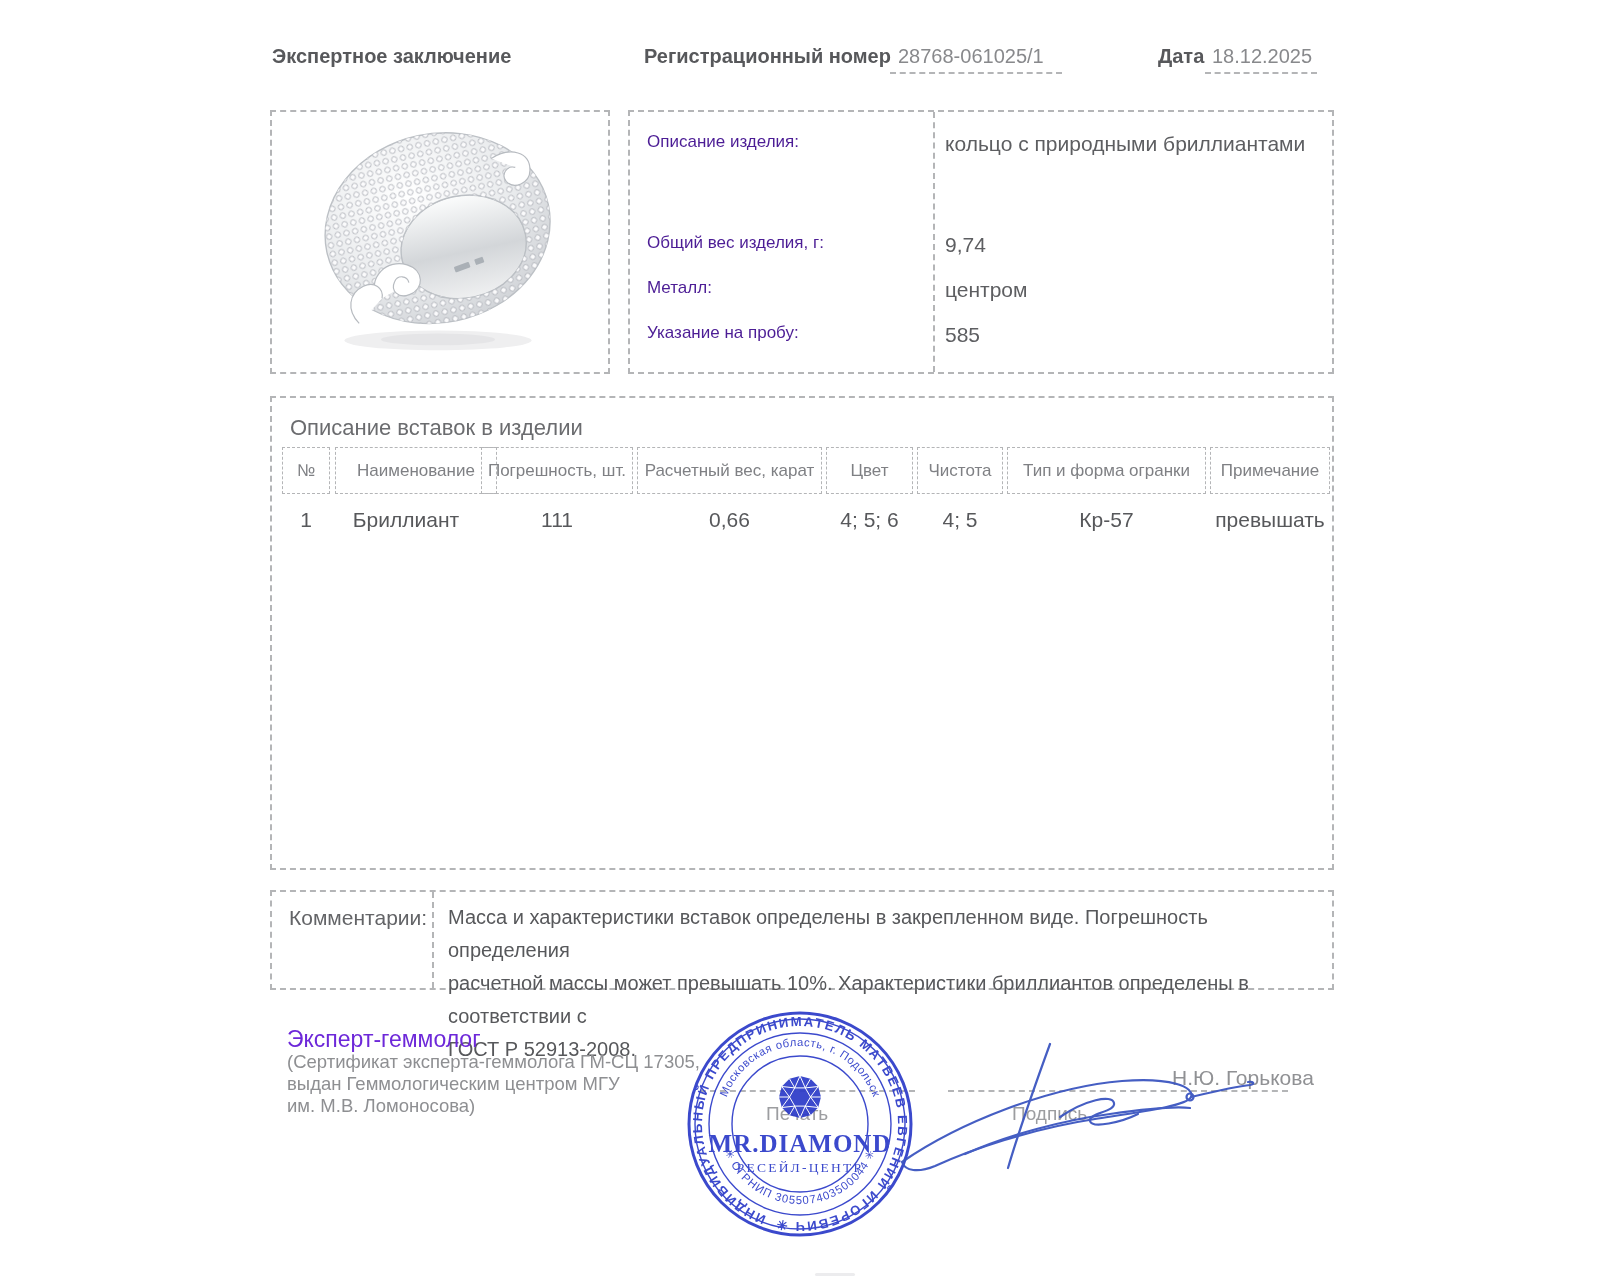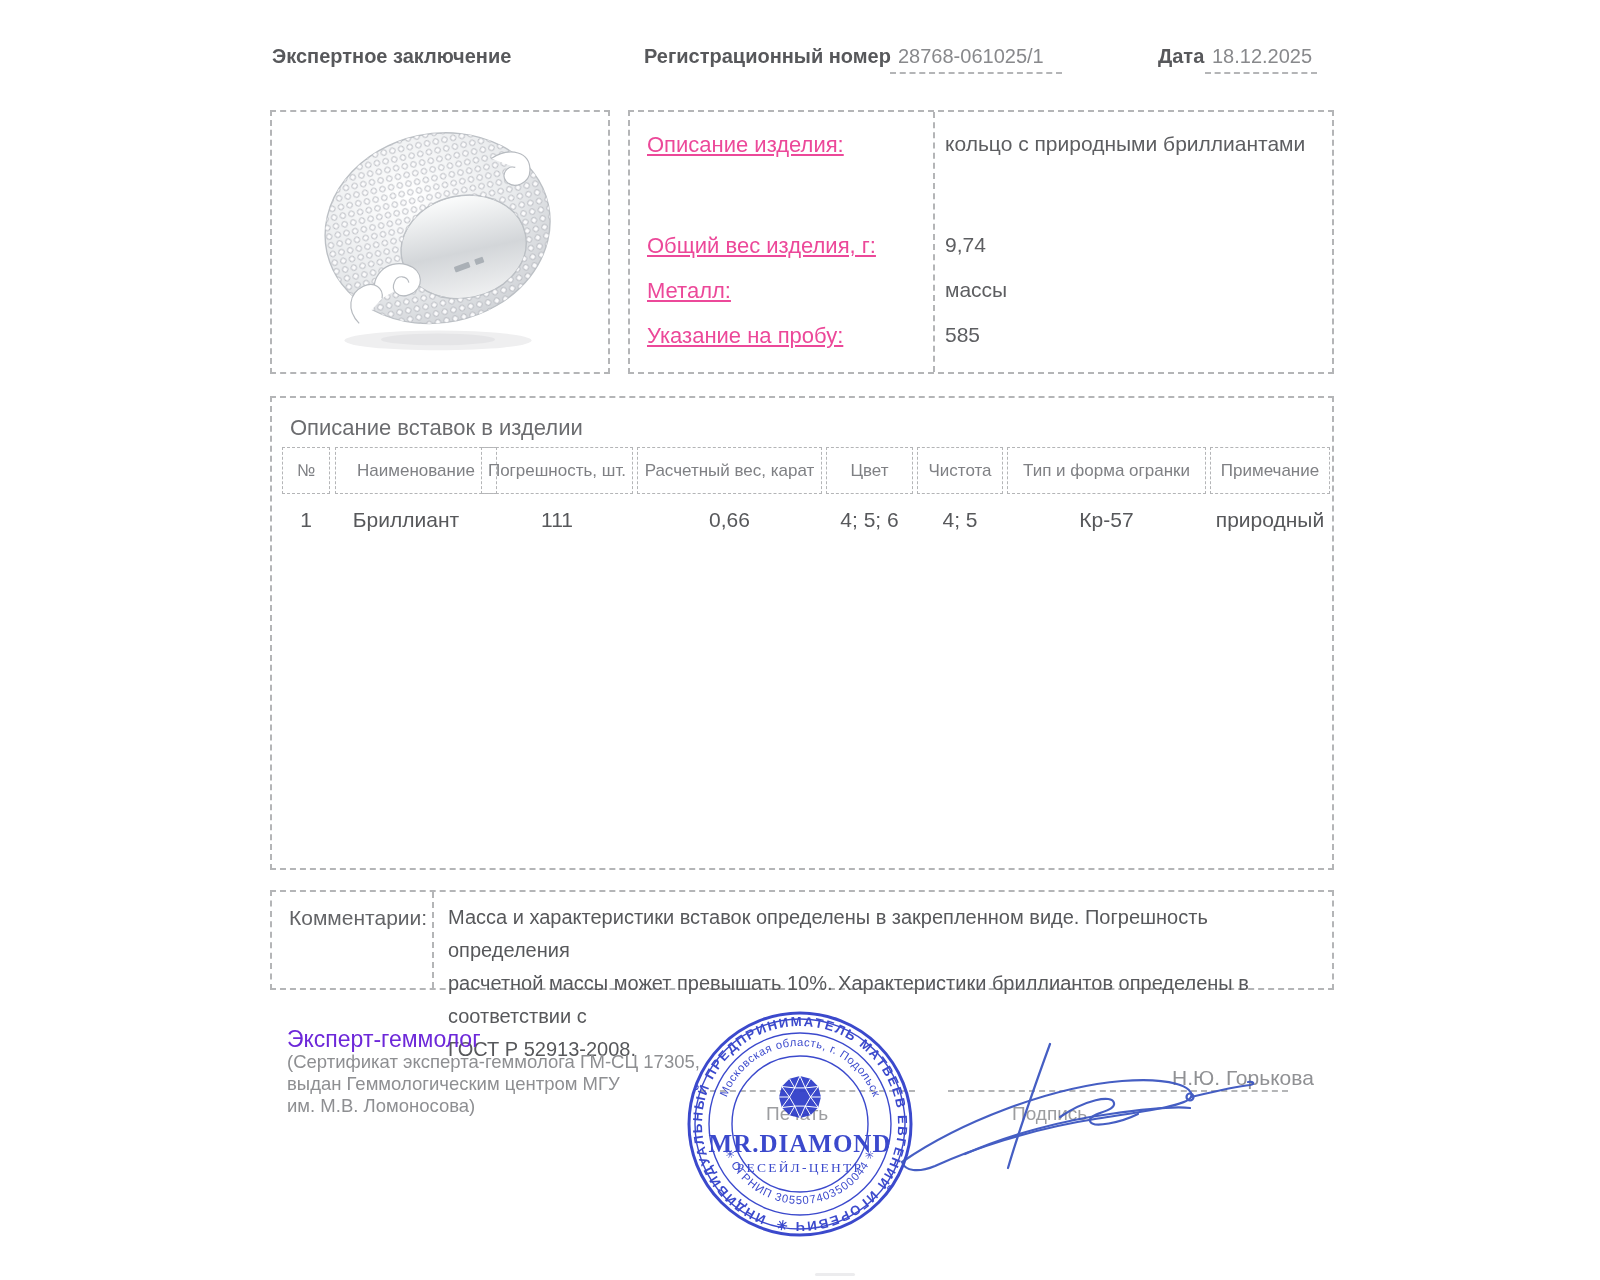--- a/index.html
+++ b/index.html
@@ -3,21 +3,21 @@
 <meta charset="utf-8">
 <style>
   html,body{margin:0;padding:0;background:#fff;}
   #page{position:relative;width:1600px;height:1280px;background:#ffffff;overflow:hidden;
         font-family:"Liberation Sans",sans-serif;color:#58595c;}
   .abs{position:absolute;}
   .bold{font-weight:700;}
   .dashbox{position:absolute;border:2px dashed #b4b5b7;background:#fff;}
   .vdash{position:absolute;top:0;bottom:0;border-left:2px dashed #b4b5b7;}
   .hdash{position:absolute;border-top:2px dashed #b4b5b7;}
-  .lbl{font-size:22px;color:#ec4899;text-decoration:underline;}
+  .lbl{font-size:17px;color:#4c1d95;}
   .val{font-size:21px;color:#5d5e61;}
   .hcell{position:absolute;top:49px;height:47px;border:1.5px dashed #b4b5b7;
          display:flex;align-items:center;justify-content:center;
          font-size:17px;color:#7f8084;box-sizing:border-box;text-align:center;}
   .dcell{position:absolute;top:102px;height:40px;display:flex;align-items:center;justify-content:center;
          font-size:21px;color:#57585b;text-align:center;}
   .comment-line{font-size:20px;line-height:33px;color:#57585b;}
   .underline-dash{position:absolute;border-top:2px dashed #b4b5b7;height:0;}
   .graylabel{position:absolute;font-size:19px;color:#9c9da0;}
   svg text{font-family:"Liberation Sans",sans-serif;}
@@ -70,21 +70,21 @@
     </svg>
   </div>
 
   <div class="dashbox" style="left:628px;top:110px;width:702px;height:260px;">
     <div class="vdash" style="left:303px;"></div>
     <div class="abs lbl" style="left:17px;top:20px;">Описание изделия:</div>
     <div class="abs val" style="left:315px;top:20px;">кольцо с природными бриллиантами</div>
     <div class="abs lbl" style="left:17px;top:121px;">Общий вес изделия, г:</div>
     <div class="abs val" style="left:315px;top:121px;">9,74</div>
     <div class="abs lbl" style="left:17px;top:166px;">Металл:</div>
-    <div class="abs val" style="left:315px;top:166px;">массы</div>
+    <div class="abs val" style="left:315px;top:166px;">центром</div>
     <div class="abs lbl" style="left:17px;top:211px;">Указание на пробу:</div>
     <div class="abs val" style="left:315px;top:211px;">585</div>
   </div>
 
   <div class="dashbox" style="left:270px;top:396px;width:1060px;height:470px;">
     <div class="abs" style="left:18px;top:17px;font-size:22px;color:#6b6c6f;text-align:right;">Описание вставок в изделии</div>
 
     <div class="hcell" style="left:10px;width:48px;">№</div>
     <div class="hcell" style="left:63px;width:162px;">Наименование</div>
     <div class="hcell" style="left:209px;width:152px;">Погрешность, шт.</div>
@@ -94,21 +94,21 @@
     <div class="hcell" style="left:735px;width:199px;">Тип и форма огранки</div>
     <div class="hcell" style="left:938px;width:120px;">Примечание</div>
 
     <div class="dcell" style="left:10px;width:48px;">1</div>
     <div class="dcell" style="left:63px;width:142px;">Бриллиант</div>
     <div class="dcell" style="left:209px;width:152px;">111</div>
     <div class="dcell" style="left:365px;width:185px;">0,66</div>
     <div class="dcell" style="left:554px;width:87px;">4; 5; 6</div>
     <div class="dcell" style="left:645px;width:86px;">4; 5</div>
     <div class="dcell" style="left:735px;width:199px;">Кр-57</div>
-    <div class="dcell" style="left:938px;width:120px;">природный</div>
+    <div class="dcell" style="left:938px;width:120px;">превышать</div>
   </div>
 
   <div class="dashbox" style="left:270px;top:890px;width:1060px;height:96px;">
     <div class="vdash" style="left:160px;"></div>
     <div class="abs" style="left:17px;top:14px;font-size:21px;color:#636467;">Комментарии:</div>
     <div class="abs" style="left:176px;top:9px;width:880px;">
       <div class="comment-line">Масса и характеристики вставок определены в закрепленном виде. Погрешность определения</div>
       <div class="comment-line">расчетной массы может превышать 10%. Характеристики бриллиантов определены в соответствии с</div>
       <div class="comment-line">ГОСТ Р 52913-2008.</div>
     </div>

